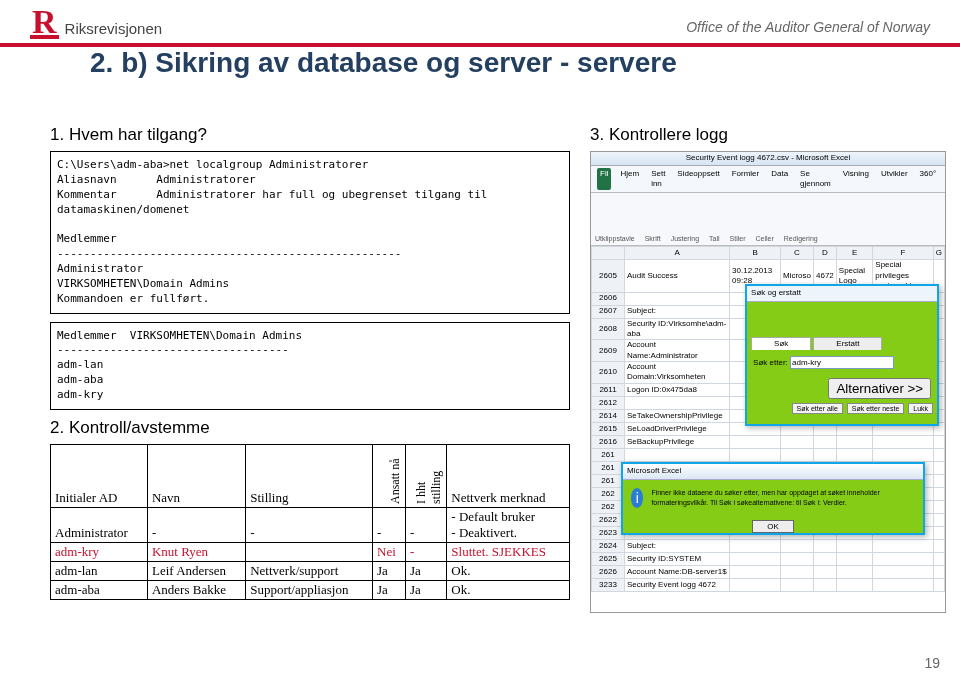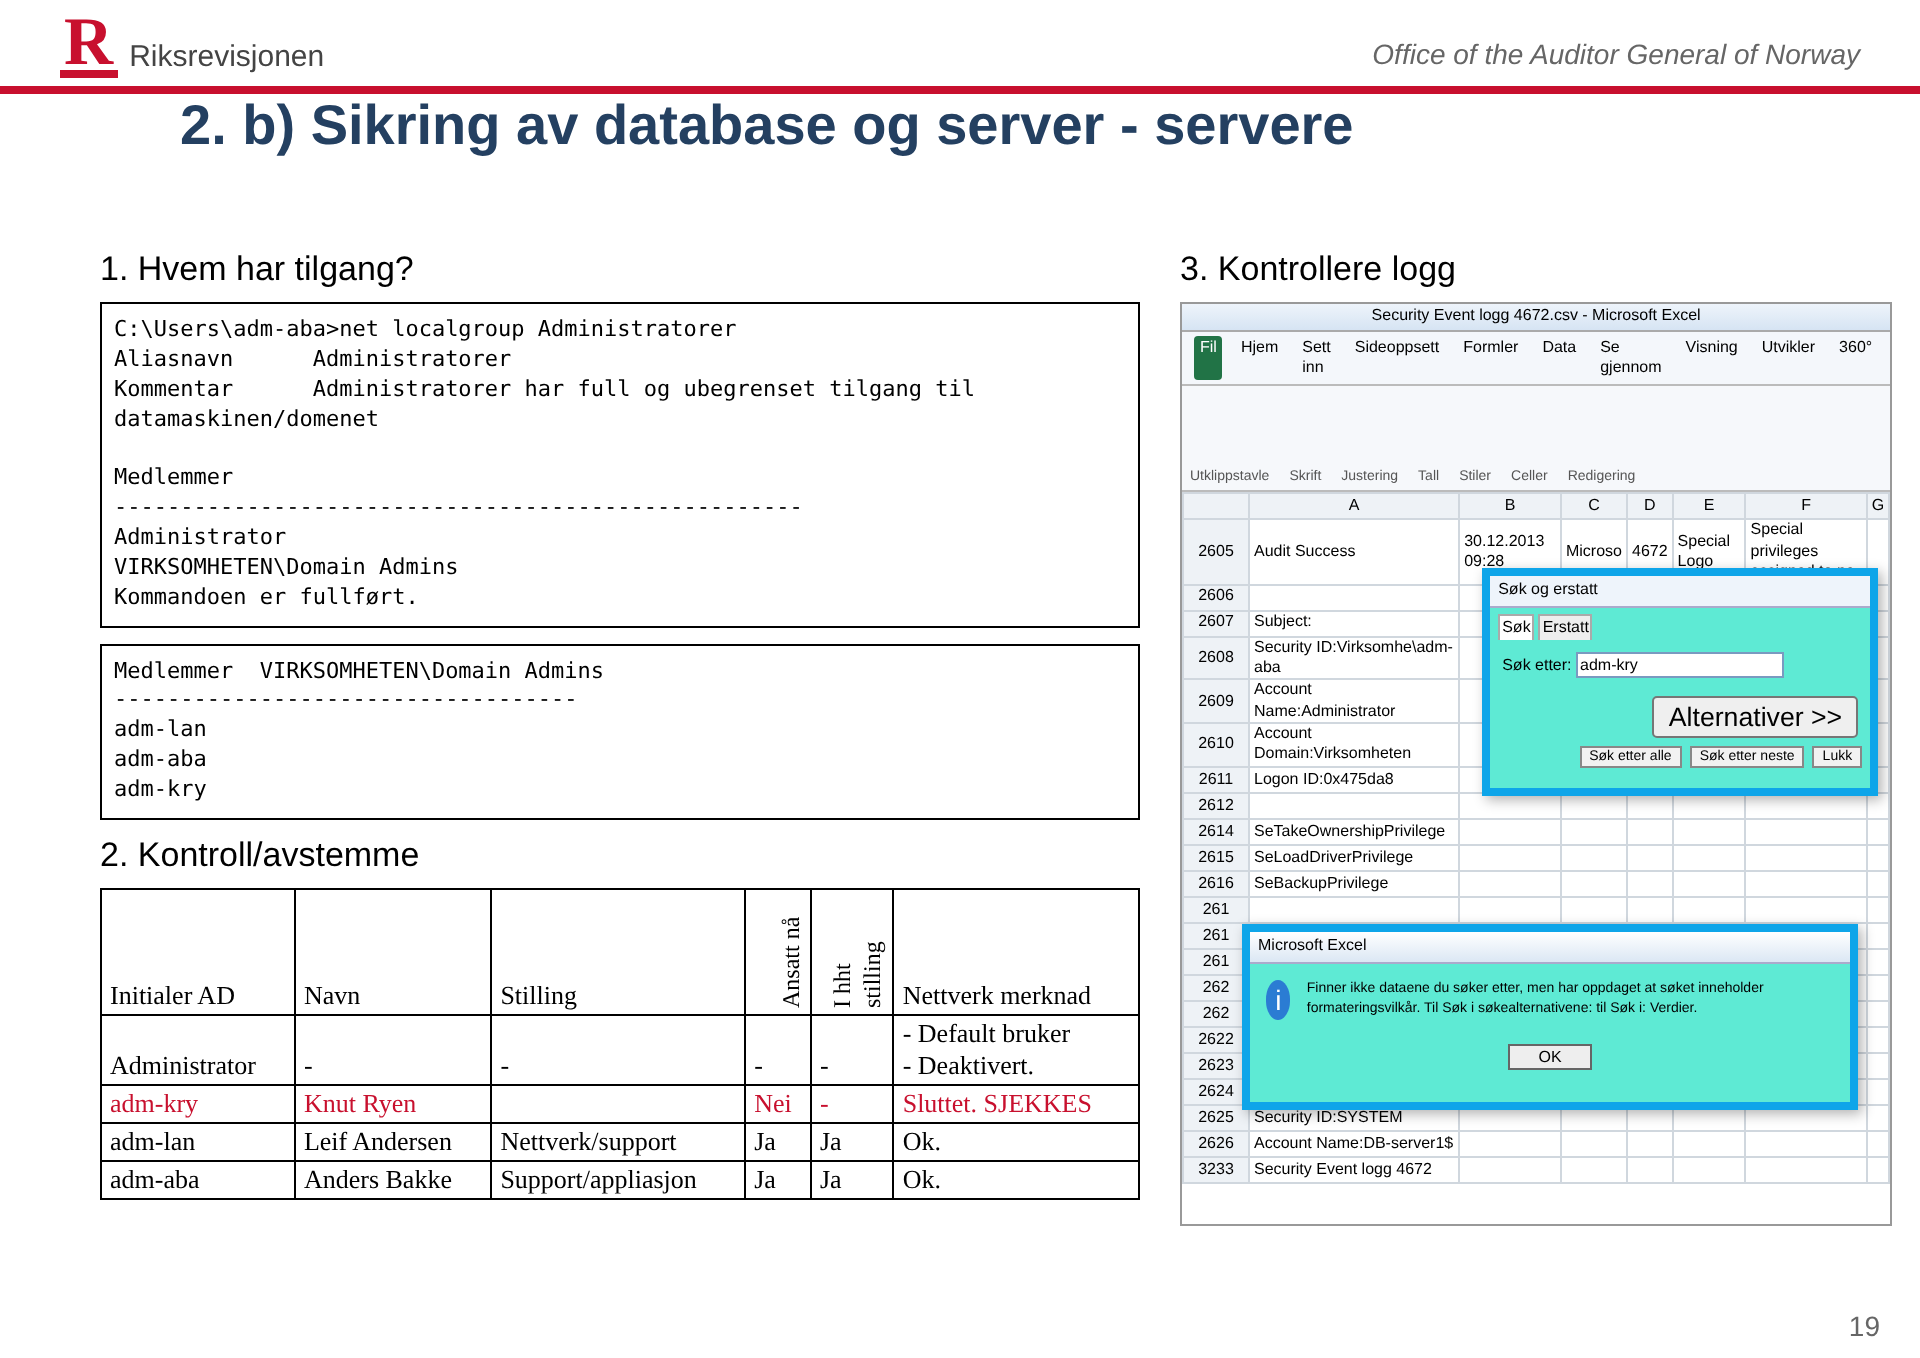--- a/index.html
+++ b/index.html
@@ -140,41 +140,41 @@
   }
   .sheet th, .sheet td {
     border: 1px solid #d0d7de;
     padding: 0 2px;
     height: 12px;
   }
   .sheet th { background:#eef2f6; font-weight:normal; }
   .sheet .rowhdr { background:#eef2f6; width:28px; text-align:center; }
   .dialog {
     position: absolute;
-    background: #5eead4;
-    border: 4px solid #0ea5e9;
+    background: #84cc16;
+    border: 2px solid #0ea5e9;
     box-shadow: 2px 2px 6px rgba(0,0,0,.3);
     font-size: 8px;
   }
   .find-dialog { top: 132px; right: 6px; width: 190px; padding-bottom:6px;}
   .find-dialog .hdr { background:#eef4fb; padding:2px 4px; border-bottom:1px solid #aac; font-size:8px;}
   .find-tabs { display:flex; gap:2px; padding:3px 4px 0 4px; font-size:8px;}
-  .find-tabs .ft { border:1px solid #aaa; border-bottom:none; padding:1px 1px; background:#eee;}
+  .find-tabs .ft { border:1px solid #aaa; border-bottom:none; padding:1px 22px; background:#eee;margin-top:32px;}
   .find-tabs .ft.active { background:#fff; }
   .find-body { padding:6px; }
   .find-body label { display:block; margin-bottom:3px;}
   .find-body input { width:100px; font-size:8px; border:1px solid #7a9ac0; padding:1px;}
   .find-buttons { display:flex; gap:4px; justify-content:flex-end; padding:4px; flex-wrap:wrap;}
   .find-buttons button { font-size:7px; padding:1px 4px; border:1px solid #888; background:#f2f2f2;}
   .alt-btn { text-align:right; padding:0 6px;}
   .msg-dialog { top: 310px; left: 30px; width: 300px;}
   .msg-dialog .hdr { background:linear-gradient(#fff,#dbe7f4); padding:2px 4px; border-bottom:1px solid #aac; font-size:8px;}
   .msg-body { display:flex; gap:8px; padding:8px; align-items:center;}
   .info-icn { width:20px; height:20px; border-radius:50%; background:#2b7cd3; color:#fff; text-align:center; line-height:20px; font-size:14px;}
-  .msg-btn { text-align:center; padding:4px 0 16px 0;}
+  .msg-btn { text-align:center; padding:4px 0 0 0;}
   .msg-btn button { font-size:8px; padding:1px 14px; border:1px solid #666; background:#eee;}
   .slide-num {
     position:absolute; bottom:8px; right:20px; font-size:14px; color:#666;
   }
 </style>
 </head>
 <body>
 
 <div class="header">
   <div class="logo-block">

